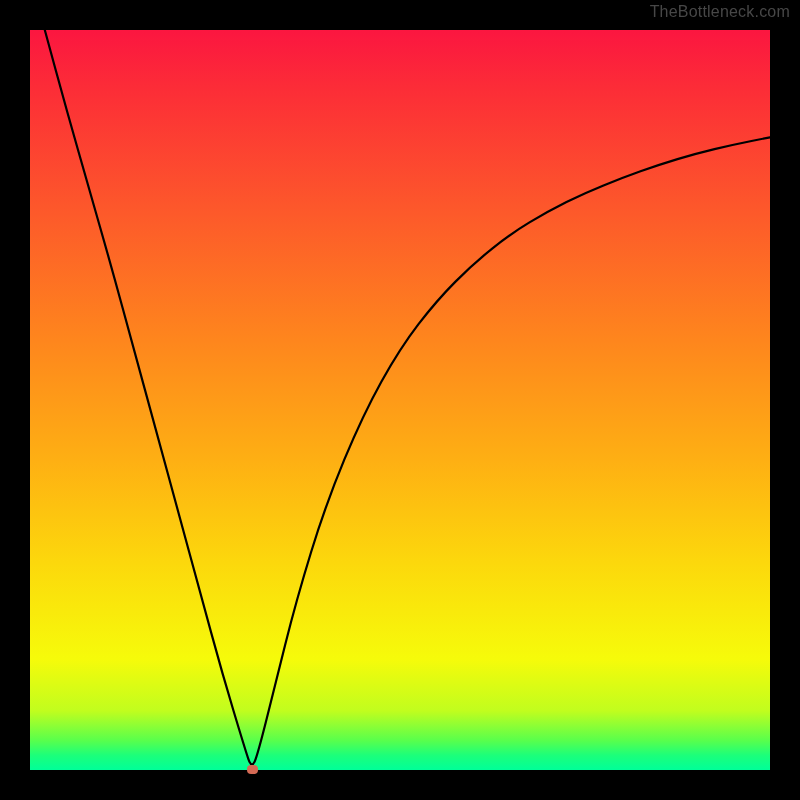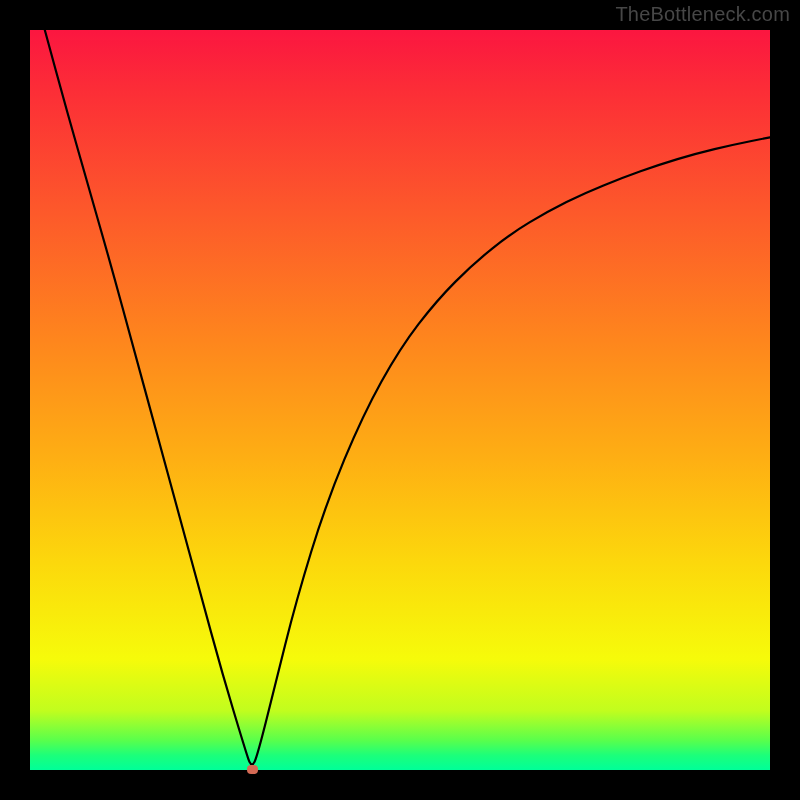--- a/index.html
+++ b/index.html
@@ -45,21 +45,21 @@
     top: 0;
     width: 740px;
     height: 740px;
     overflow: visible;
   }
   .watermark {
     position: absolute;
     top: 3px;
     right: 10px;
     color: #474747;
-    font-size: 20px;
+    font-size: 16px;
     font-weight: 400;
     letter-spacing: 0.2px;
     user-select: none;
   }
   .marker {
     position: absolute;
     width: 11px;
     height: 9px;
     border-radius: 4px;
     pointer-events: none;

